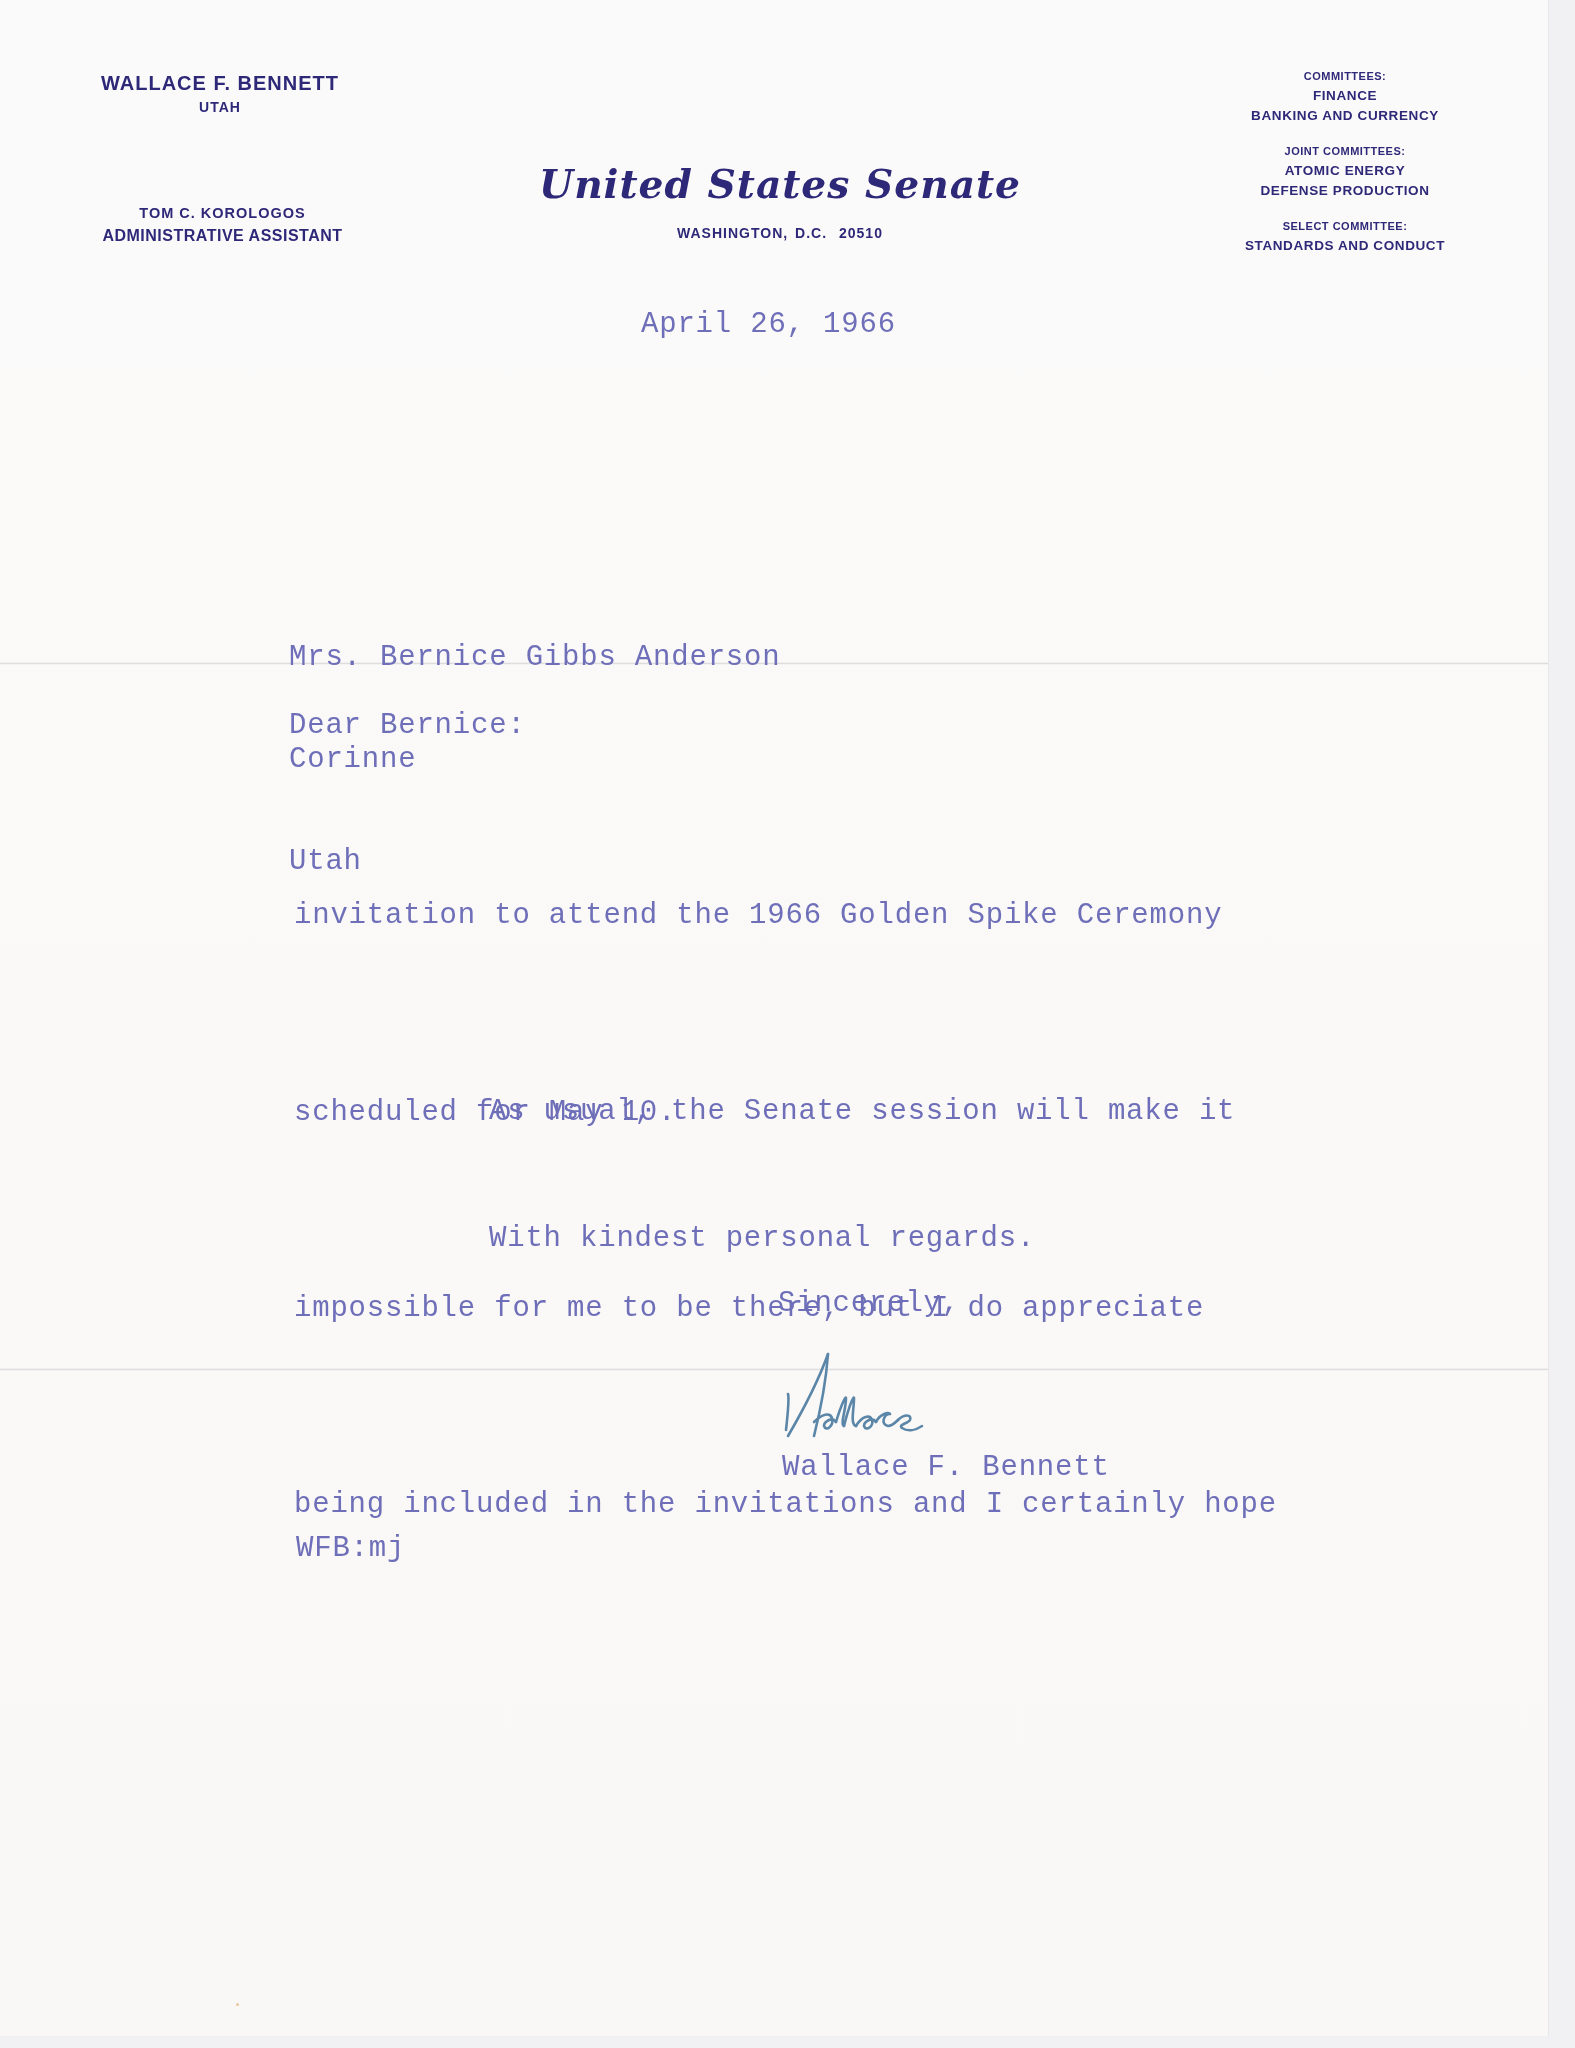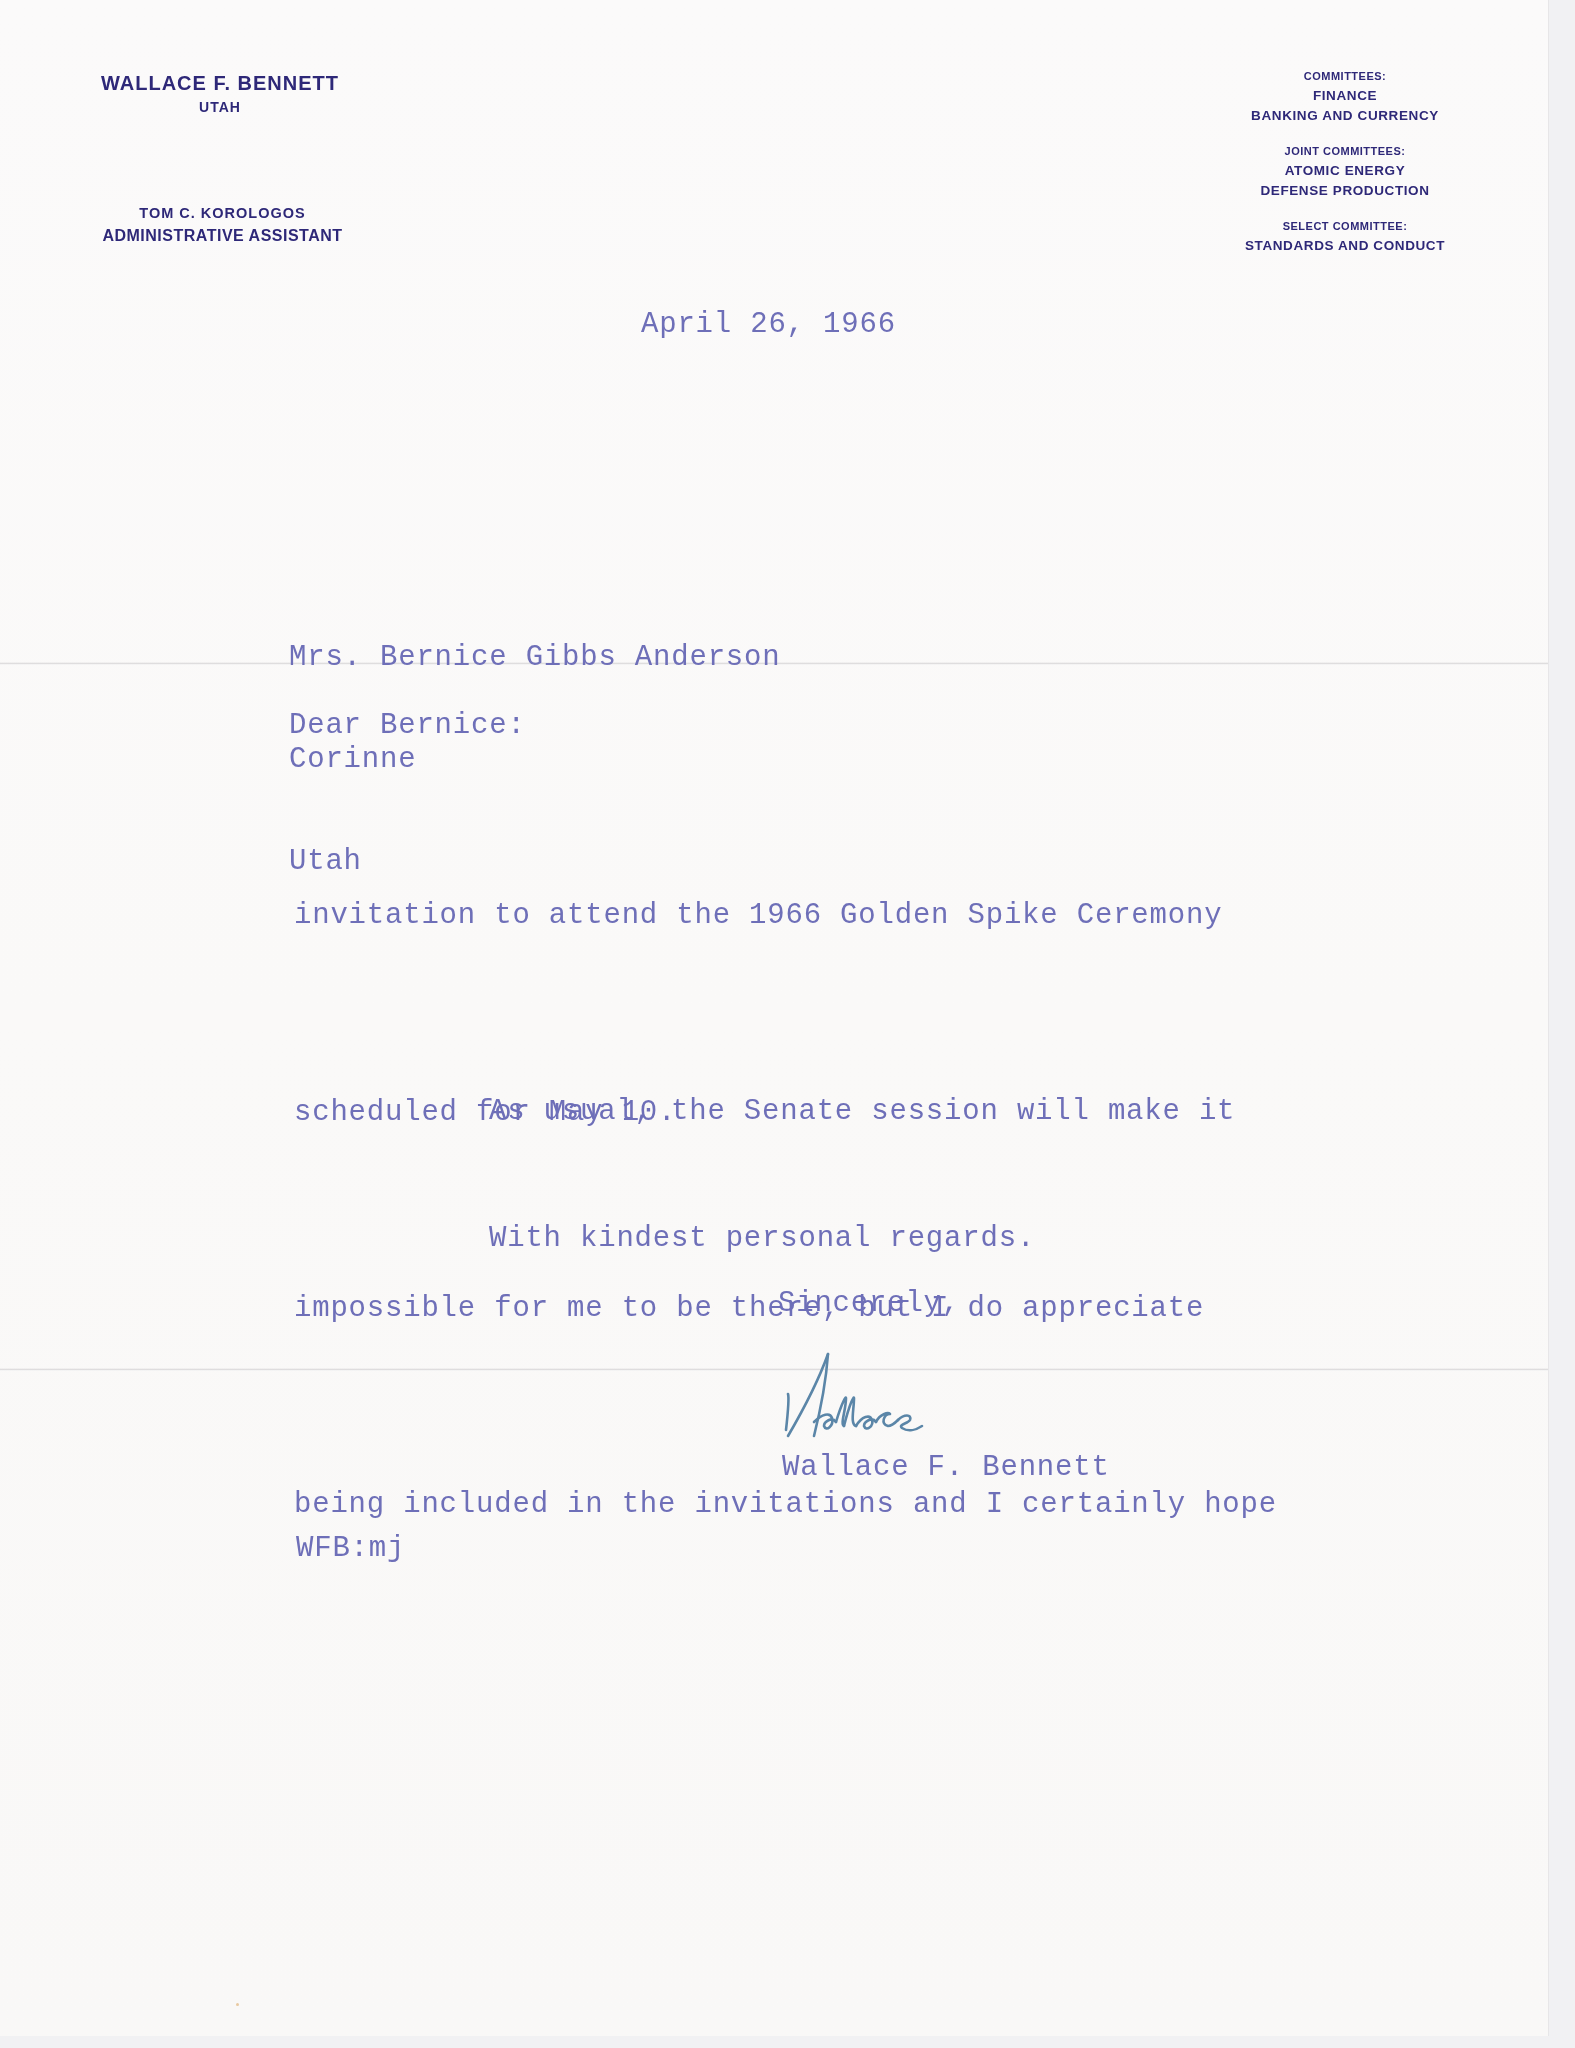--- a/index.html
+++ b/index.html
@@ -111,20 +111,26 @@
 
   <div class="lh lh-left">
     <div class="name">WALLACE F. BENNETT</div>
     <div class="state">UTAH</div>
   </div>
   <div class="lh lh-left-asst">
     <div class="asst-name">TOM C. KOROLOGOS</div>
     <div class="asst-title">ADMINISTRATIVE ASSISTANT</div>
   </div>
 
+  <div class="lh lh-center">
+    <div class="senate">United States Senate</div>
+    <div class="city">
+      <span>WASHINGTON, D.C.</span><span class="zip">20510</span>
+    </div>
+  </div>
 
   <div class="lh lh-right">
     <div class="grp">
       <div class="hdr">COMMITTEES:</div>
       <div class="item">FINANCE</div>
       <div class="item">BANKING AND CURRENCY</div>
     </div>
     <div class="grp">
       <div class="hdr">JOINT COMMITTEES:</div>
       <div class="item">ATOMIC ENERGY</div>

